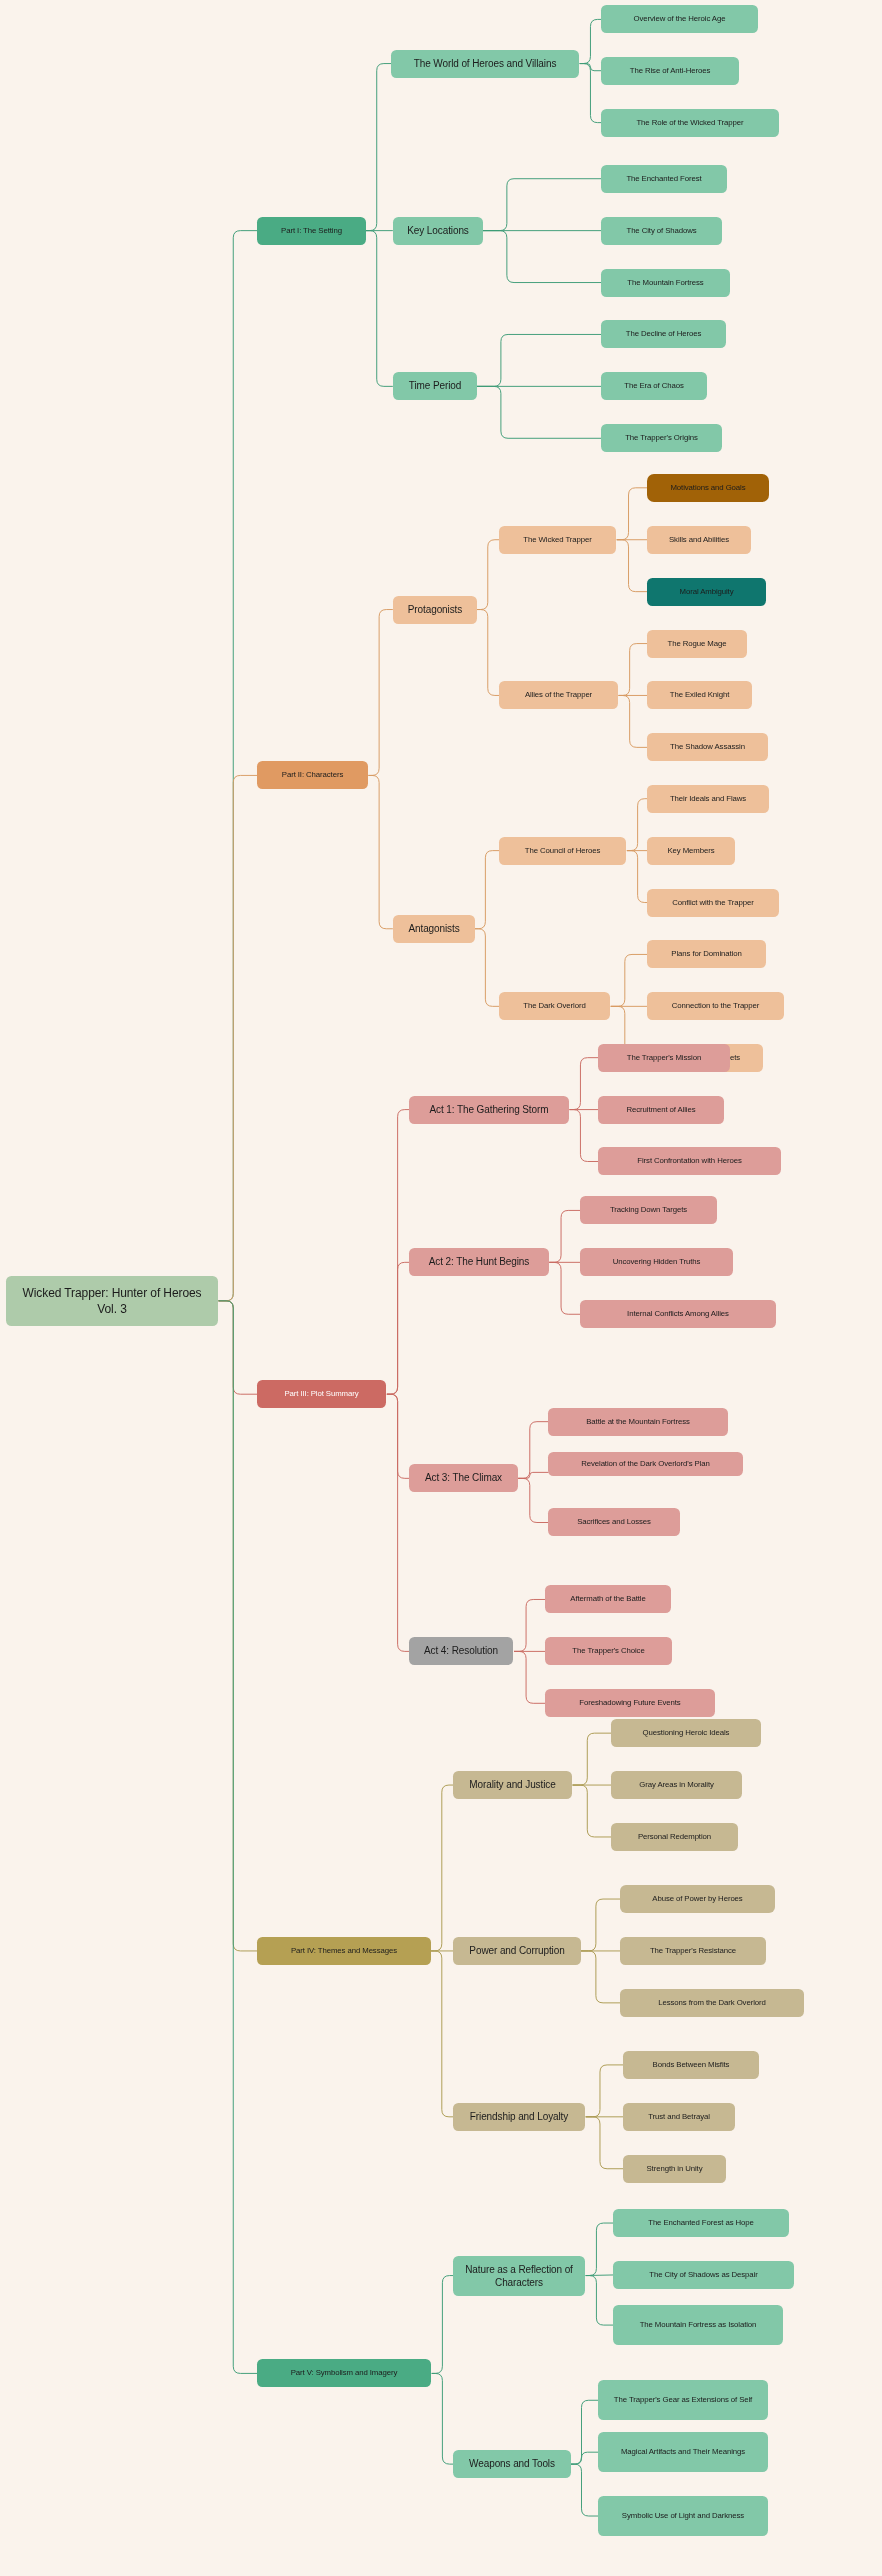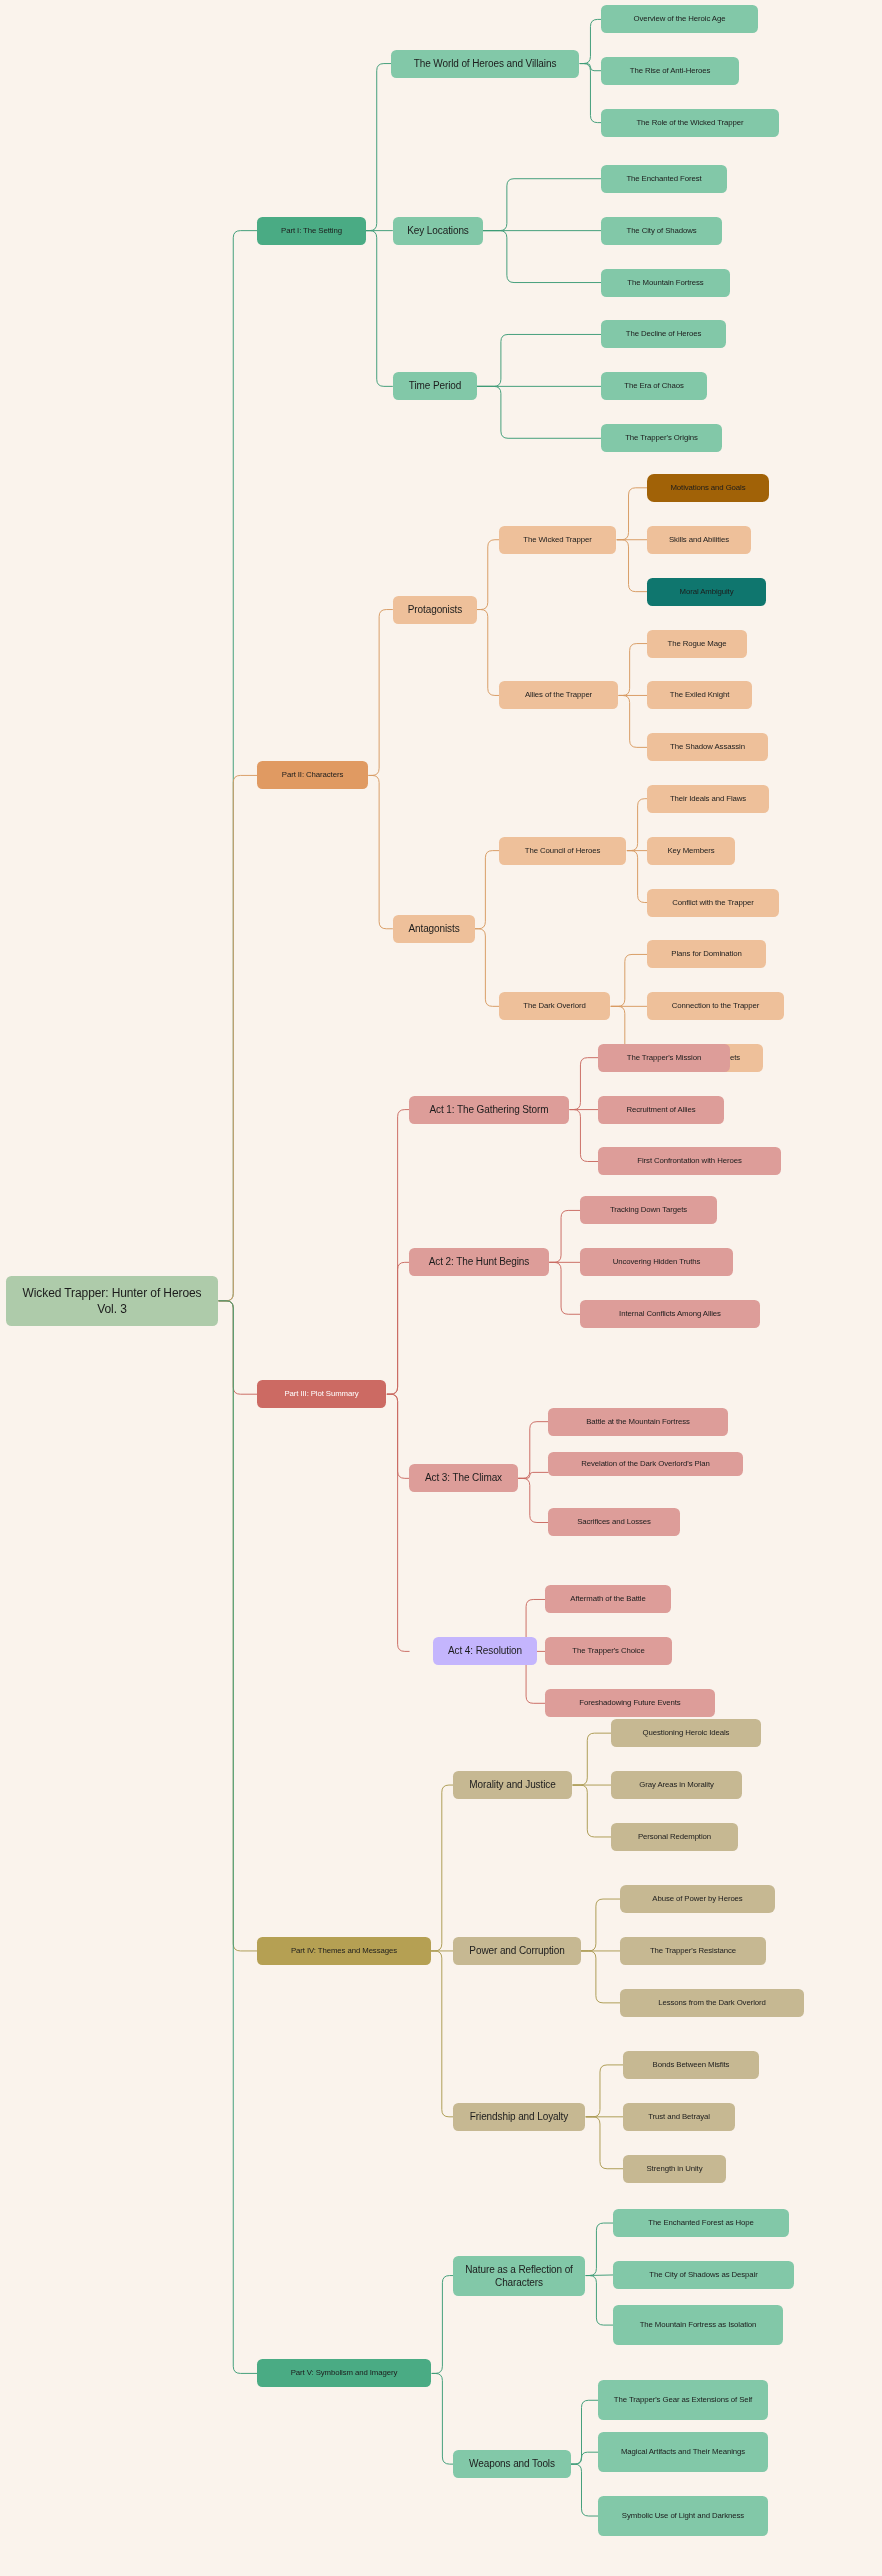--- a/index.html
+++ b/index.html
@@ -243,36 +243,36 @@
       </div>
       <div class="mm-node lvl-2" style="left: 409px; top: 1248px; width: 140px; height: 28px; background: rgb(221, 157, 153);">
         <span>Act 2: The Hunt Begins</span>
       </div>
       <div class="mm-node lvl-3" style="left: 580px; top: 1196px; width: 137px; height: 28px; background: rgb(221, 157, 153);">
         <span>Tracking Down Targets</span>
       </div>
       <div class="mm-node lvl-3" style="left: 580px; top: 1248px; width: 153px; height: 28px; background: rgb(221, 157, 153);">
         <span>Uncovering Hidden Truths</span>
       </div>
-      <div class="mm-node lvl-3" style="left: 580px; top: 1300px; width: 180px; height: 28px; background: rgb(221, 157, 153);">
+      <div class="mm-node lvl-3" style="left: 580px; top: 1300px; width: 196px; height: 28px; background: rgb(221, 157, 153);">
         <span>Internal Conflicts Among Allies</span>
       </div>
       <div class="mm-node lvl-2" style="left: 409px; top: 1464px; width: 109px; height: 28px; background: rgb(221, 157, 153);">
         <span>Act 3: The Climax</span>
       </div>
       <div class="mm-node lvl-3" style="left: 548px; top: 1408px; width: 180px; height: 28px; background: rgb(221, 157, 153);">
         <span>Battle at the Mountain Fortress</span>
       </div>
       <div class="mm-node lvl-3" style="left: 548px; top: 1452px; width: 195px; height: 24px; background: rgb(221, 157, 153);">
         <span>Revelation of the Dark Overlord's Plan</span>
       </div>
       <div class="mm-node lvl-3" style="left: 548px; top: 1508px; width: 132px; height: 28px; background: rgb(221, 157, 153);">
         <span>Sacrifices and Losses</span>
       </div>
-      <div class="mm-node lvl-2" style="left: 409px; top: 1637px; width: 104px; height: 28px; background: #c4b5fd; margin-left: 24px;">
+      <div class="mm-node lvl-2" style="left: 409px; top: 1637px; width: 104px; height: 28px; background: #a3a3a3;">
         <span>Act 4: Resolution</span>
       </div>
       <div class="mm-node lvl-3" style="left: 545px; top: 1585px; width: 126px; height: 28px; background: rgb(221, 157, 153);">
         <span>Aftermath of the Battle</span>
       </div>
       <div class="mm-node lvl-3" style="left: 545px; top: 1637px; width: 127px; height: 28px; background: rgb(221, 157, 153);">
         <span>The Trapper's Choice</span>
       </div>
       <div class="mm-node lvl-3" style="left: 545px; top: 1689px; width: 170px; height: 28px; background: rgb(221, 157, 153);">
         <span>Foreshadowing Future Events</span>

